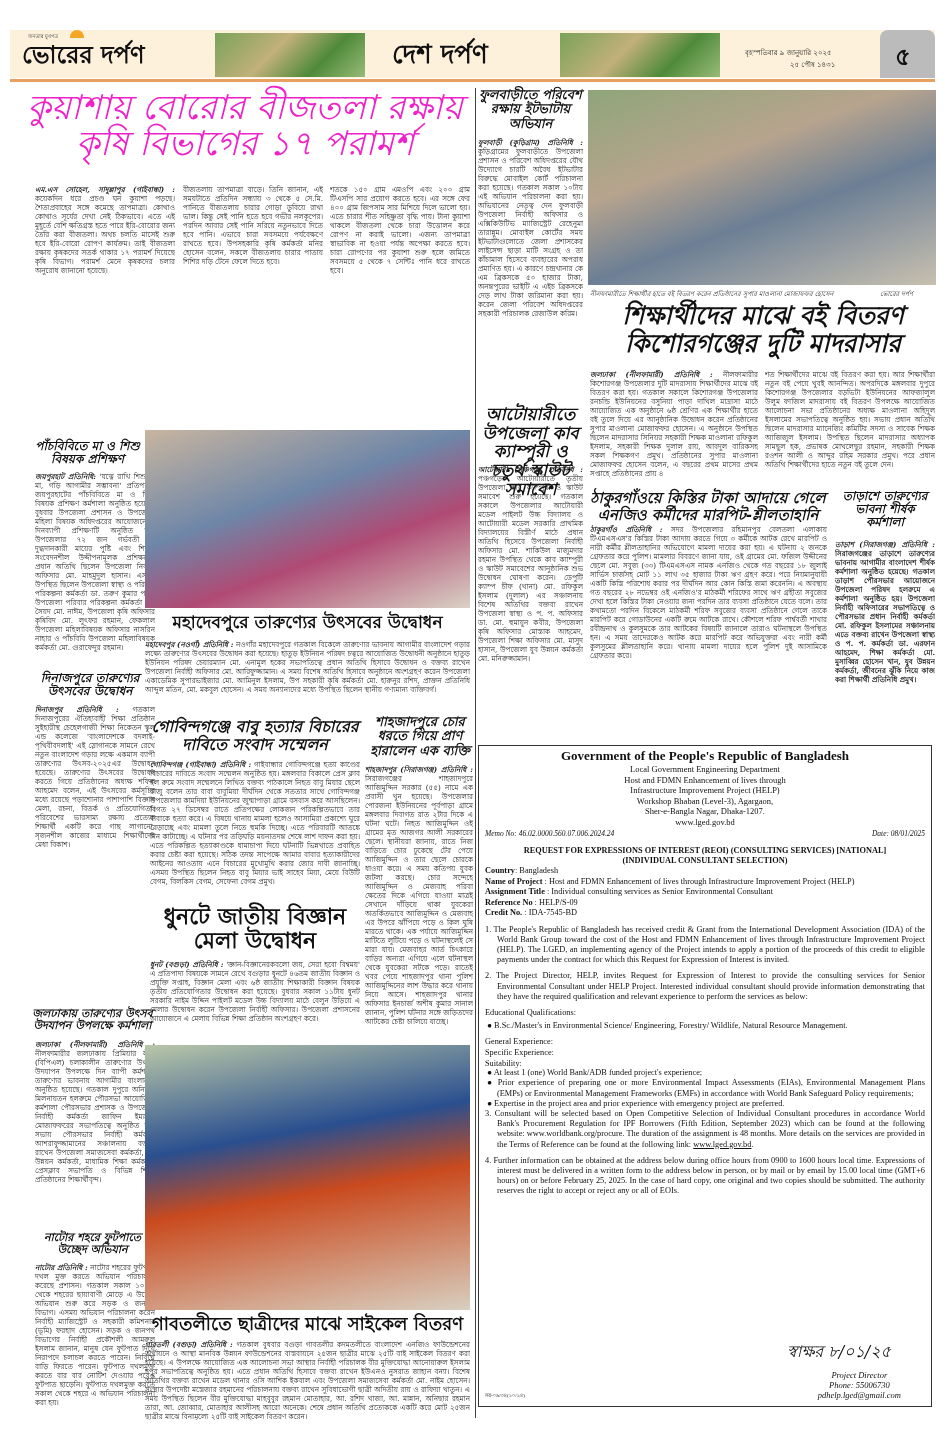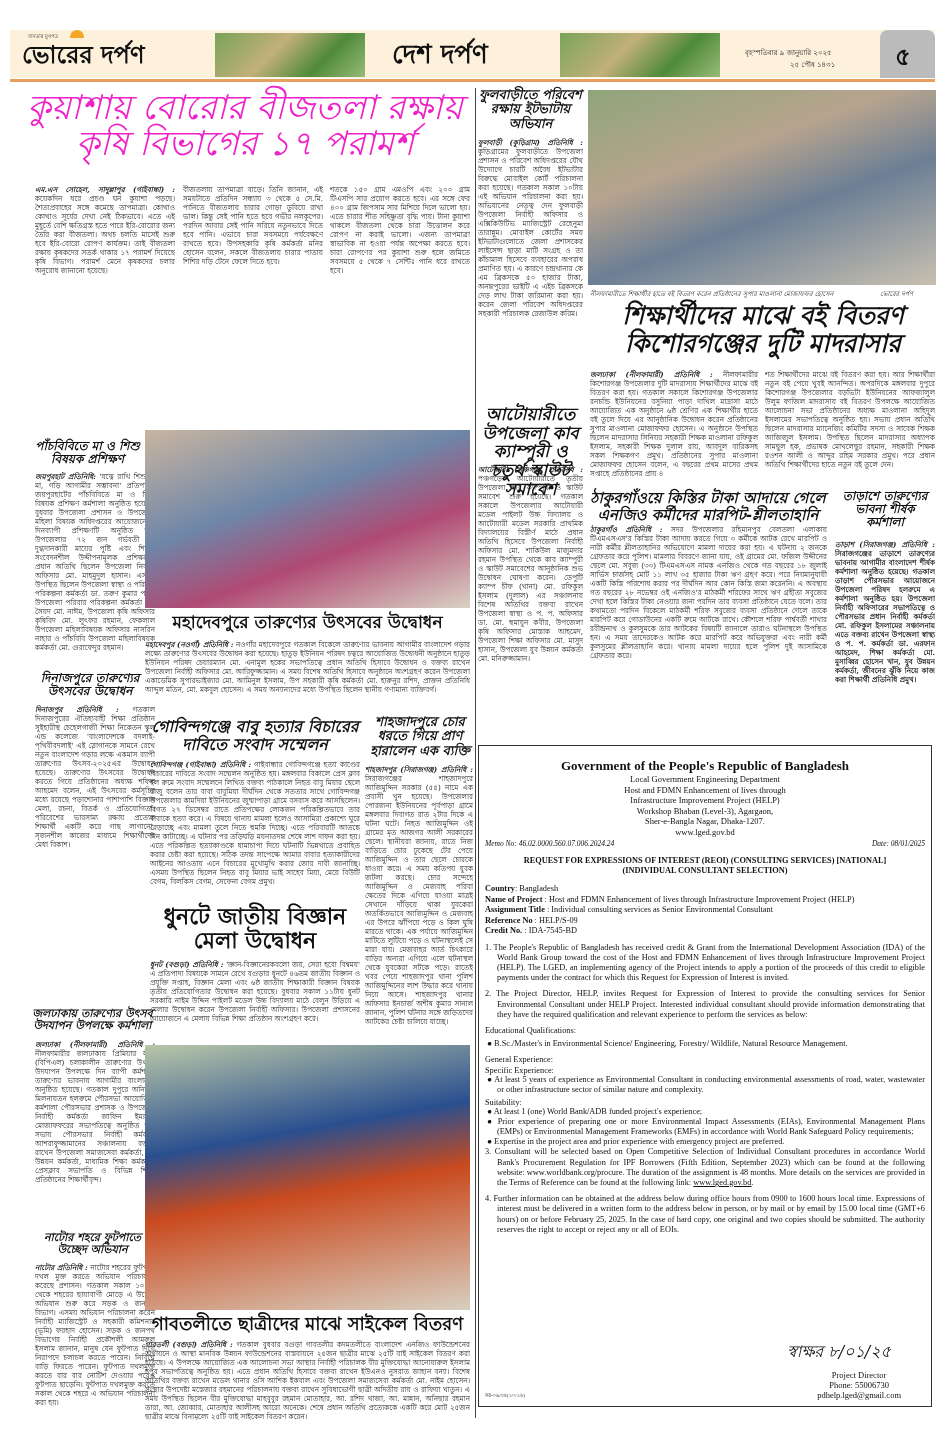--- a/index.html
+++ b/index.html
@@ -21,30 +21,30 @@
   .hl-pink{color:#ef21c8;font-family:"DejaVu Sans",sans-serif;font-style:italic;text-align:center;line-height:1.05;}
   .hl{font-family:"DejaVu Sans",sans-serif;font-weight:bold;font-style:italic;text-align:center;line-height:1.1;color:#111;}
   .body{font-size:7.2px;line-height:9px;text-align:justify;overflow:hidden;color:#222;}
   .photo{background:linear-gradient(160deg,#8fa57a,#b7a48e 35%,#6c7f95 60%,#c8c0b0);}
   .caption{font-size:6.5px;font-style:italic;color:#222;}
   .vline{width:1px;background:#444;}
   
   .ad{left:478px;top:745px;width:452px;height:660px;border:1.5px solid #333;font-family:"Liberation Serif",serif;background:#fff;}
   .ad .center{text-align:center;}
   .ad p{margin:0;}
-  .ad .t1{font-size:13px;font-weight:bold;margin-top:12px;}
+  .ad .t1{font-size:13px;font-weight:bold;margin-top:2px;}
   .ad .addr{font-size:8.5px;line-height:10.5px;}
   .ad .row{display:flex;justify-content:space-between;font-size:7.5px;padding:0 6px;margin-top:2px;font-style:italic;}
   .ad .req{font-size:8.3px;font-weight:bold;text-align:center;margin-top:8px;line-height:10px;}
   .ad .kv{font-size:8.3px;padding:0 6px;line-height:10.5px;}
   .ad .para{font-size:8.3px;padding:0 6px 0 18px;text-indent:-12px;line-height:10.2px;text-align:justify;margin-top:6px;}
   .ad .h{font-size:8.3px;font-weight:normal;padding:0 6px;margin-top:6px;}
   .ad .bul{font-size:8.3px;padding:0 6px 0 18px;text-indent:-10px;line-height:10.2px;text-align:justify;}
   .ad .sig{position:absolute;right:40px;bottom:40px;font-size:16px;font-style:italic;font-family:"DejaVu Serif",serif;}
-  .ad .pd{position:absolute;right:30px;bottom:6px;text-align:center;font-size:8.5px;line-height:10px;}
+  .ad .pd{position:absolute;right:30px;bottom:6px;text-align:center;font-size:8.5px;line-height:10px;font-style:italic;}
   .ad .code{position:absolute;left:6px;bottom:6px;font-size:5px;}
   u{text-decoration:underline;}
 </style>
 </head>
 <body>
 
 <div class="abs masthead"></div>
 <div class="abs logo-sun"></div>
 <div class="abs logo-sub">জনতার মুখপত্র</div>
 <div class="abs logo">ভোরের দর্পণ</div>
@@ -169,34 +169,33 @@
     <div>www.lged.gov.bd</div>
   </div>
   <div class="row">
     <span>Memo No: 46.02.0000.560.07.006.2024.24</span>
     <span>Date: 08/01/2025</span>
   </div>
   <div class="req">
     <div>REQUEST FOR EXPRESSIONS OF INTEREST (REOI) (CONSULTING SERVICES) [NATIONAL]</div>
     <div>(INDIVIDUAL CONSULTANT SELECTION)</div>
   </div>
-  <div class="kv" style="margin-top:8px;">
+  <div class="kv" style="">
     <div><b>Country</b><span>: Bangladesh</span></div>
     <div><b>Name of Project</b><span>  : Host and FDMN Enhancement of lives through Infrastructure Improvement Project (HELP)</span></div>
     <div><b>Assignment Title</b><span> : Individual consulting services as Senior Environmental Consultant</span></div>
     <div><b>Reference No</b><span> : HELP/S-09</span></div>
     <div><b>Credit No.</b><span> : IDA-7545-BD</span></div>
   </div>
   <p class="para">1. The People's Republic of Bangladesh has received credit &amp; Grant from the International Development Association (IDA) of the World Bank Group toward the cost of the Host and FDMN Enhancement of lives through Infrastructure Improvement Project (HELP). The LGED, an implementing agency of the Project intends to apply a portion of the proceeds of this credit to eligible payments under the contract for which this Request for Expression of Interest is invited.</p>
   <p class="para">2. The Project Director, HELP, invites Request for Expression of Interest to provide the consulting services for Senior Environmental Consultant under HELP Project. Interested individual consultant should provide information demonstrating that they have the required qualification and relevant experience to perform the services as below:</p>
   <p class="h">Educational Qualifications:</p>
   <p class="bul" style="margin-top:4px;">● B.Sc./Master's in Environmental Science/ Engineering, Forestry/ Wildlife, Natural Resource Management.</p>
   <p class="h">General Experience:</p>
   <p class="h" style="margin-top:2px;">Specific Experience:</p>
-  <p class="bul">● At least 5 years of experience as Environmental Consultant in conducting environmental assessments of road, water, wastewater or other infrastructure sector of similar nature and complexity.</p>
   <p class="h" style="margin-top:2px;">Suitability:</p>
   <p class="bul">● At least 1 (one) World Bank/ADB funded project's experience;</p>
   <p class="bul">● Prior experience of preparing one or more Environmental Impact Assessments (EIAs), Environmental Management Plans (EMPs) or Environmental Management Frameworks (EMFs) in accordance with World Bank Safeguard Policy requirements;</p>
   <p class="bul">● Expertise in the project area and prior experience with emergency project are preferred.</p>
   <p class="para" style="margin-top:0;"><span>3. Consultant will be selected based on Open Competitive Selection of Individual Consultant procedures in accordance World Bank's Procurement Regulation for IPF Borrowers (Fifth Edition, September 2023) which can be found at the following website: www.worldbank.org/procure. The duration of the assignment is 48 months. More details on the services are provided in the Terms of Reference can be found at the following link:</span> <u>www.lged.gov.bd</u>.</p>
   <p class="para">4. Further information can be obtained at the address below during office hours from 0900 to 1600 hours local time. Expressions of interest must be delivered in a written form to the address below in person, or by mail or by email by 15.00 local time (GMT+6 hours) on or before February 25, 2025. In the case of hard copy, one original and two copies should be submitted. The authority reserves the right to accept or reject any or all of EOIs.</p>
   <div class="sig">স্বাক্ষর ৮/০১/২৫</div>
   <div class="pd">
     <div>Project Director</div>
     <div>Phone: 55006730</div>

